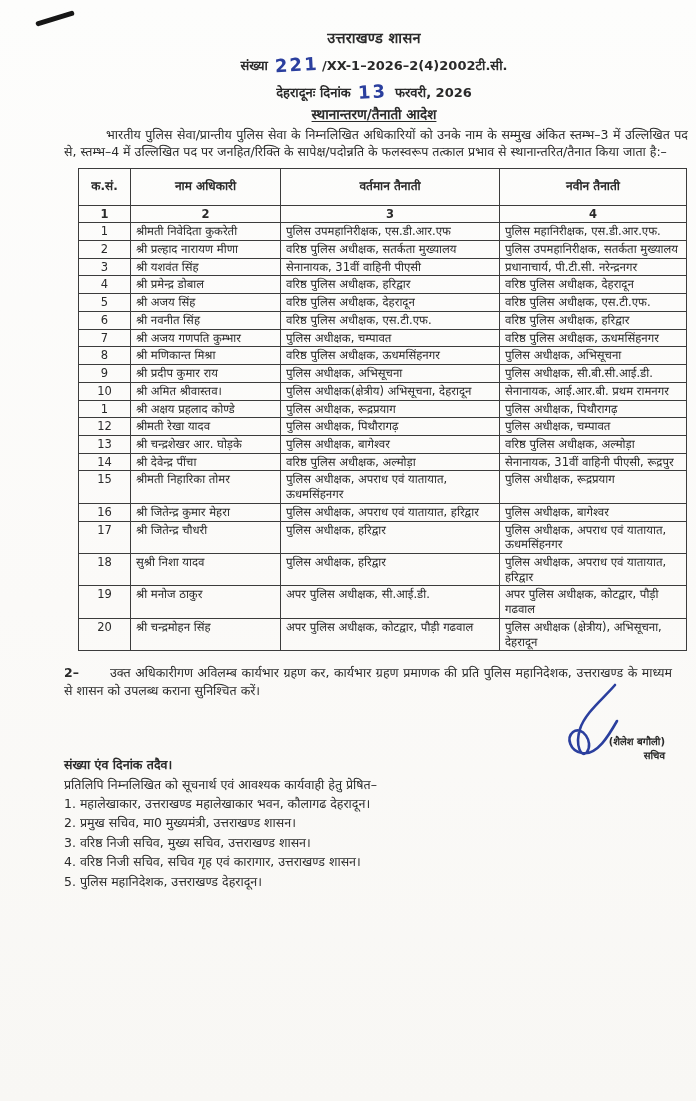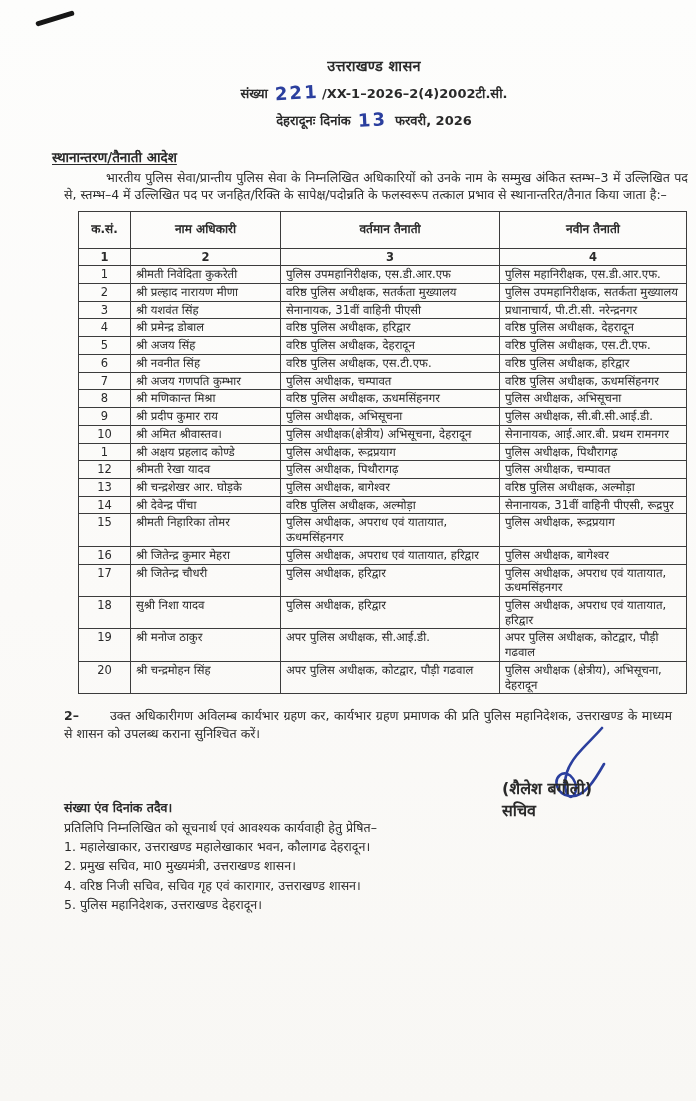--- a/index.html
+++ b/index.html
@@ -4,40 +4,40 @@
 <style>
   html,body{margin:0;padding:0;background:#d9d9d6;}
   .page{
     width:696px;height:1101px;position:relative;margin:0 auto;
     background:linear-gradient(180deg,#fdfdfc 0%,#fbfaf8 55%,#f8f7f4 100%);
     font-family:"DejaVu Sans","Liberation Sans",sans-serif;
     color:#2a2a2a;overflow:hidden;
   }
   .pen-mark{position:absolute;top:16px;left:35px;width:40px;height:5px;
     background:#171717;transform:rotate(-17deg);border-radius:3px;}
-  .header-block{padding-top:56px;margin-left:52px;text-align:center;
+  .header-block{padding-top:28px;margin-left:52px;text-align:center;
     font-size:13px;font-weight:700;line-height:1.5;}
   .gov-line{font-size:14.5px;letter-spacing:.3px;}
   .hand{color:#2b3f9e;font-size:18px;font-weight:700;letter-spacing:2px;
     display:inline-block;transform:rotate(-3deg);padding:0 3px;position:relative;top:1px;}
-  .order-title{margin:16px 0 0 52px;font-size:13.5px;font-weight:700;
+  .order-title{margin:1px 0 0 52px;text-align:center;font-size:13.5px;font-weight:700;
     text-decoration:underline;text-underline-offset:2px;}
   .intro{margin:3px 8px 0 64px;text-align:justify;text-indent:42px;
     font-size:12.5px;line-height:1.38;font-weight:500;}
   table.transfer{margin:8px 0 0 78px;border-collapse:collapse;width:608px;table-layout:fixed;}
   table.transfer th,table.transfer td{border:1.5px solid #3c3c3c;padding:1px 5px;
     font-size:11.5px;line-height:1.28;vertical-align:top;word-wrap:break-word;}
   table.transfer th{text-align:center;font-weight:700;padding:10px 3px;font-size:12px;}
   .numrow td{text-align:center;font-weight:700;padding:0 2px;}
   td.sn{text-align:center;}
   .para2{margin:13px 24px 0 64px;font-size:12.5px;line-height:1.4;text-align:justify;font-weight:500;}
   .para2-label{display:inline-block;width:46px;font-weight:600;}
   .sig-row{position:relative;height:54px;}
-  .sig-block{position:absolute;right:44px;top:-18px;width:150px;text-align:left;
-    font-size:16px;font-weight:700;line-height:1.35;z-index:2;}
+  .sig-block{position:absolute;right:31px;top:-18px;width:150px;text-align:right;
+    font-size:10px;font-weight:700;line-height:1.35;z-index:2;}
   .sig-svg{display:block;margin:0 auto -30px auto;}
   .endorsement{margin:2px 0 8px 64px;font-size:12.5px;line-height:1.55;font-weight:500;}
   .endorse-heading{font-weight:700;}
   .copies-list div{white-space:nowrap;}
 </style>
 </head>
 <body>
 
 <div class="page">
 
@@ -209,18 +209,19 @@
       <div>सचिव</div>
     </div>
   </div>
 
   <div class="endorsement">
     <div class="endorse-heading">संख्या एंव दिनांक तदैव।</div>
     <div>प्रतिलिपि निम्नलिखित को सूचनार्थ एवं आवश्यक कार्यवाही हेतु प्रेषित–</div>
     <div class="copies-list">
         <div>1. महालेखाकार, उत्तराखण्ड महालेखाकार भवन, कौलागढ देहरादून।</div>
         <div>2. प्रमुख सचिव, मा0 मुख्यमंत्री, उत्तराखण्ड शासन।</div>
+        <div>3. वरिष्ठ निजी सचिव, मुख्य सचिव, उत्तराखण्ड शासन।</div>
         <div>4. वरिष्ठ निजी सचिव, सचिव गृह एवं कारागार, उत्तराखण्ड शासन।</div>
         <div>5. पुलिस महानिदेशक, उत्तराखण्ड देहरादून।</div>
       </div>
   </div>
 
 </div>
 
 </body></html>

